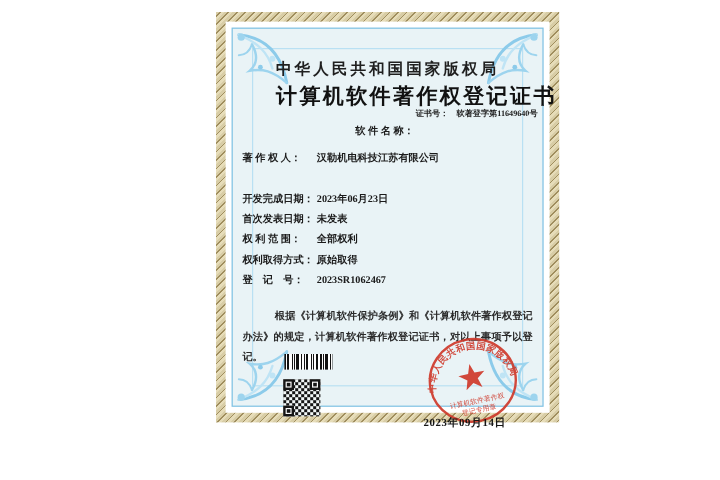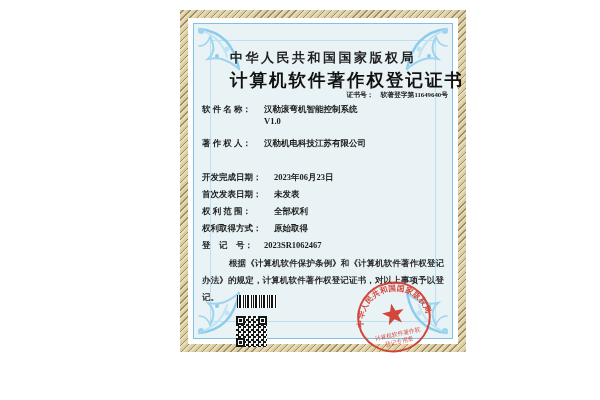--- a/index.html
+++ b/index.html
@@ -37,21 +37,21 @@
   .cert-no {
     position:absolute; top:80px; right:18px;
     font-size:6.8px; font-weight:bold; color:#222;
   }
   .fields { position:absolute; left:22px; top:93px; width:250px; color:#1b1b1b; }
   .field-row { display:flex; font-size:8.5px; font-weight:bold; line-height:12px; }
   .field-label { width:62px; flex:0 0 62px; white-space:pre; }
   .field-value { flex:1; }
   .row0 { margin-bottom:10px;justify-content:center; }
   .row1 { margin-bottom:22px; }
-  .row2,.row3,.row4,.row5 { margin-bottom:5px;gap:10px; }
+  .row2,.row3,.row4,.row5 { margin-bottom:5px; }
   .statement {
     position:absolute; left:22px; right:22px; top:245px;
     font-size:8.5px; font-weight:600; color:#2a2a2a;
     line-height:17px; text-indent:27px; text-align:justify;
   }
   .barcode {
     position:absolute; left:57px; top:285px; width:40px; height:13px;
     background:repeating-linear-gradient(90deg,#111 0 1px,#fdfdfd 1px 2px,#111 2px 4px,#fdfdfd 4px 6px,#111 6px 7px,#fdfdfd 7px 8px);
   }
   .qr {
@@ -110,24 +110,20 @@
       <use href="#flourish"></use>
     </svg>
 
   <div class="issuer">中华人民共和国国家版权局</div>
   <div class="title">计算机软件著作权登记证书</div>
   <div class="cert-no">证书号：　软著登字第11649640号</div>
 
   <div class="fields">
     <div class="field-row row0">
       <span class="field-label">软 件 名 称：</span>
-      <span class="field-value">
-        <span>汉勒滚弯机智能控制系统</span><br>
-        <span>V1.0</span>
-      </span>
     </div>
     <div class="field-row row1">
       <span class="field-label">著 作 权 人：</span>
       <span class="field-value">汉勒机电科技江苏有限公司</span>
     </div>
     <div class="field-row row2">
       <span class="field-label">开发完成日期：</span>
       <span class="field-value">2023年06月23日</span>
     </div>
     <div class="field-row row3">
@@ -170,13 +166,14 @@
     </defs>
     <ellipse cx="50" cy="48" rx="46.5" ry="44.5" fill="none" stroke="#cf3a2c" stroke-width="2.6"></ellipse>
     <text font-size="10" fill="#cf3a2c" font-weight="bold" letter-spacing="0.5" font-family="Liberation Serif, serif">
       <textPath href="#sealArc" startOffset="50%" text-anchor="middle">中华人民共和国国家版权局</textPath>
     </text>
     <polygon fill="#cf3a2c" points="50,30 46.5,40.1 35.7,40.4 44.3,46.9 41.2,57.1 50,51 58.8,57.1 55.7,46.9 64.3,40.4 53.5,40.1"></polygon>
     <text x="50" y="73" text-anchor="middle" font-size="7.5" fill="#cf3a2c" font-family="Liberation Serif, serif">计算机软件著作权</text>
     <text x="50" y="83" text-anchor="middle" font-size="7.5" fill="#cf3a2c" font-family="Liberation Serif, serif">登记专用章</text>
   </svg>
 
+  <div class="issue-date">2023年09月14日</div>
 </div>
 
 </body></html>

